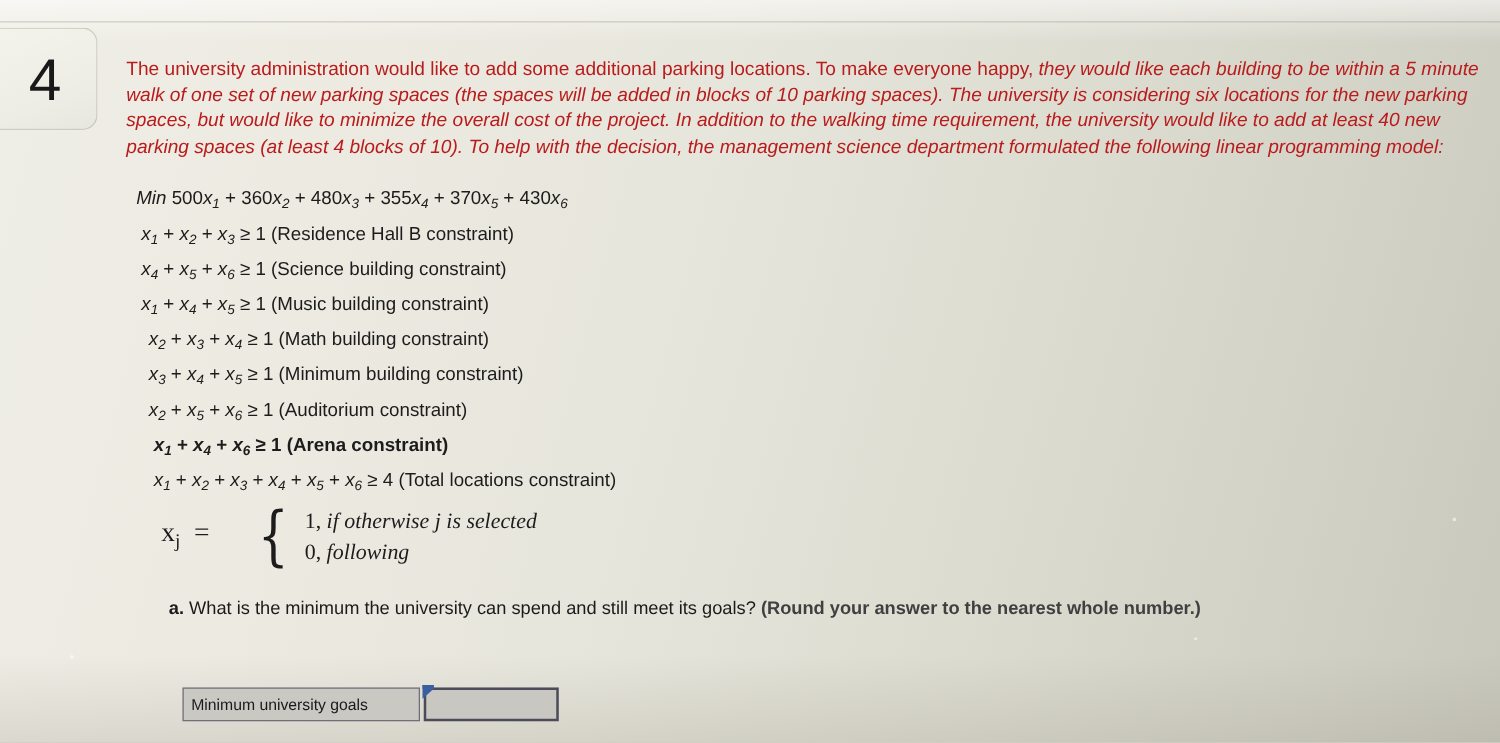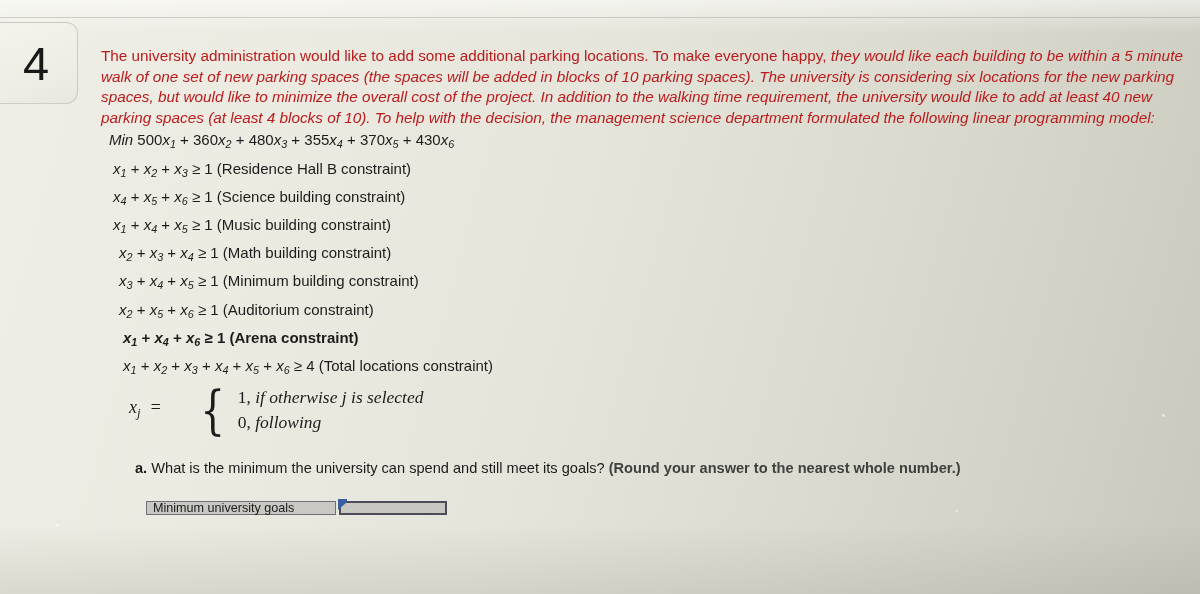--- a/index.html
+++ b/index.html
@@ -84,20 +84,21 @@
     line-height: 20.6px;
     color: #b91c1c;
     font-style: italic;
     text-align: left;
     margin: 0;
   }
   .intro .rm { font-style: normal; }
 
   
   .model {
+    margin-top: 19px;
     font-size: 15px;
     color: #1c1c1c;
     line-height: 23.2px;
     white-space: nowrap;
   }
   .model .line { display: block; }
   .model .kw { font-style: italic; }
   .model sub {
     font-size: 0.72em;
     vertical-align: -0.28em;
@@ -118,22 +119,21 @@
   
   .bindef {
     margin-top: 3px;
     margin-left: 28px;
     display: flex;
     align-items: center;
     font-family: "Liberation Serif", serif;
     color: #1c1c1c;
   }
   .bindef-lhs {
-    font-size: 18px;
-    font-style: italic;
+    font-size: 22px;
     margin-right: 12px;
     white-space: nowrap;
   }
   .bindef-lhs sub {
     font-size: 0.7em;
     vertical-align: -0.3em;
   }
   .bindef-brace {
     font-size: 52px;
     line-height: 0.84;
@@ -166,24 +166,24 @@
   .part-a .label { font-weight: bold; }
   .part-a .note {
     font-weight: bold;
     color: #404040;
   }
 
   
   .answer-row {
     position: absolute;
     left: 146px;
-    top: 501px;
+    top: 550px;
     display: flex;
     align-items: stretch;
-    height: 14px;
+    height: 27px;
     justify-content: space-between;
   }
   .answer-label {
     width: 190px;
     box-sizing: border-box;
     background: #c9c8c3;
     border: 1px solid #6f6f78;
     display: flex;
     align-items: center;
     padding-left: 6px;

